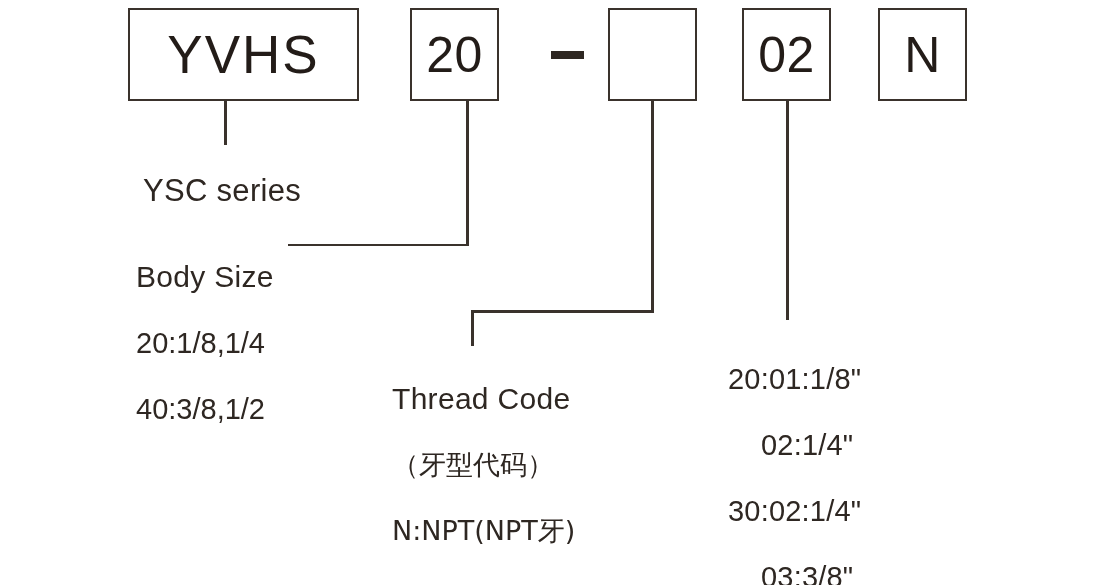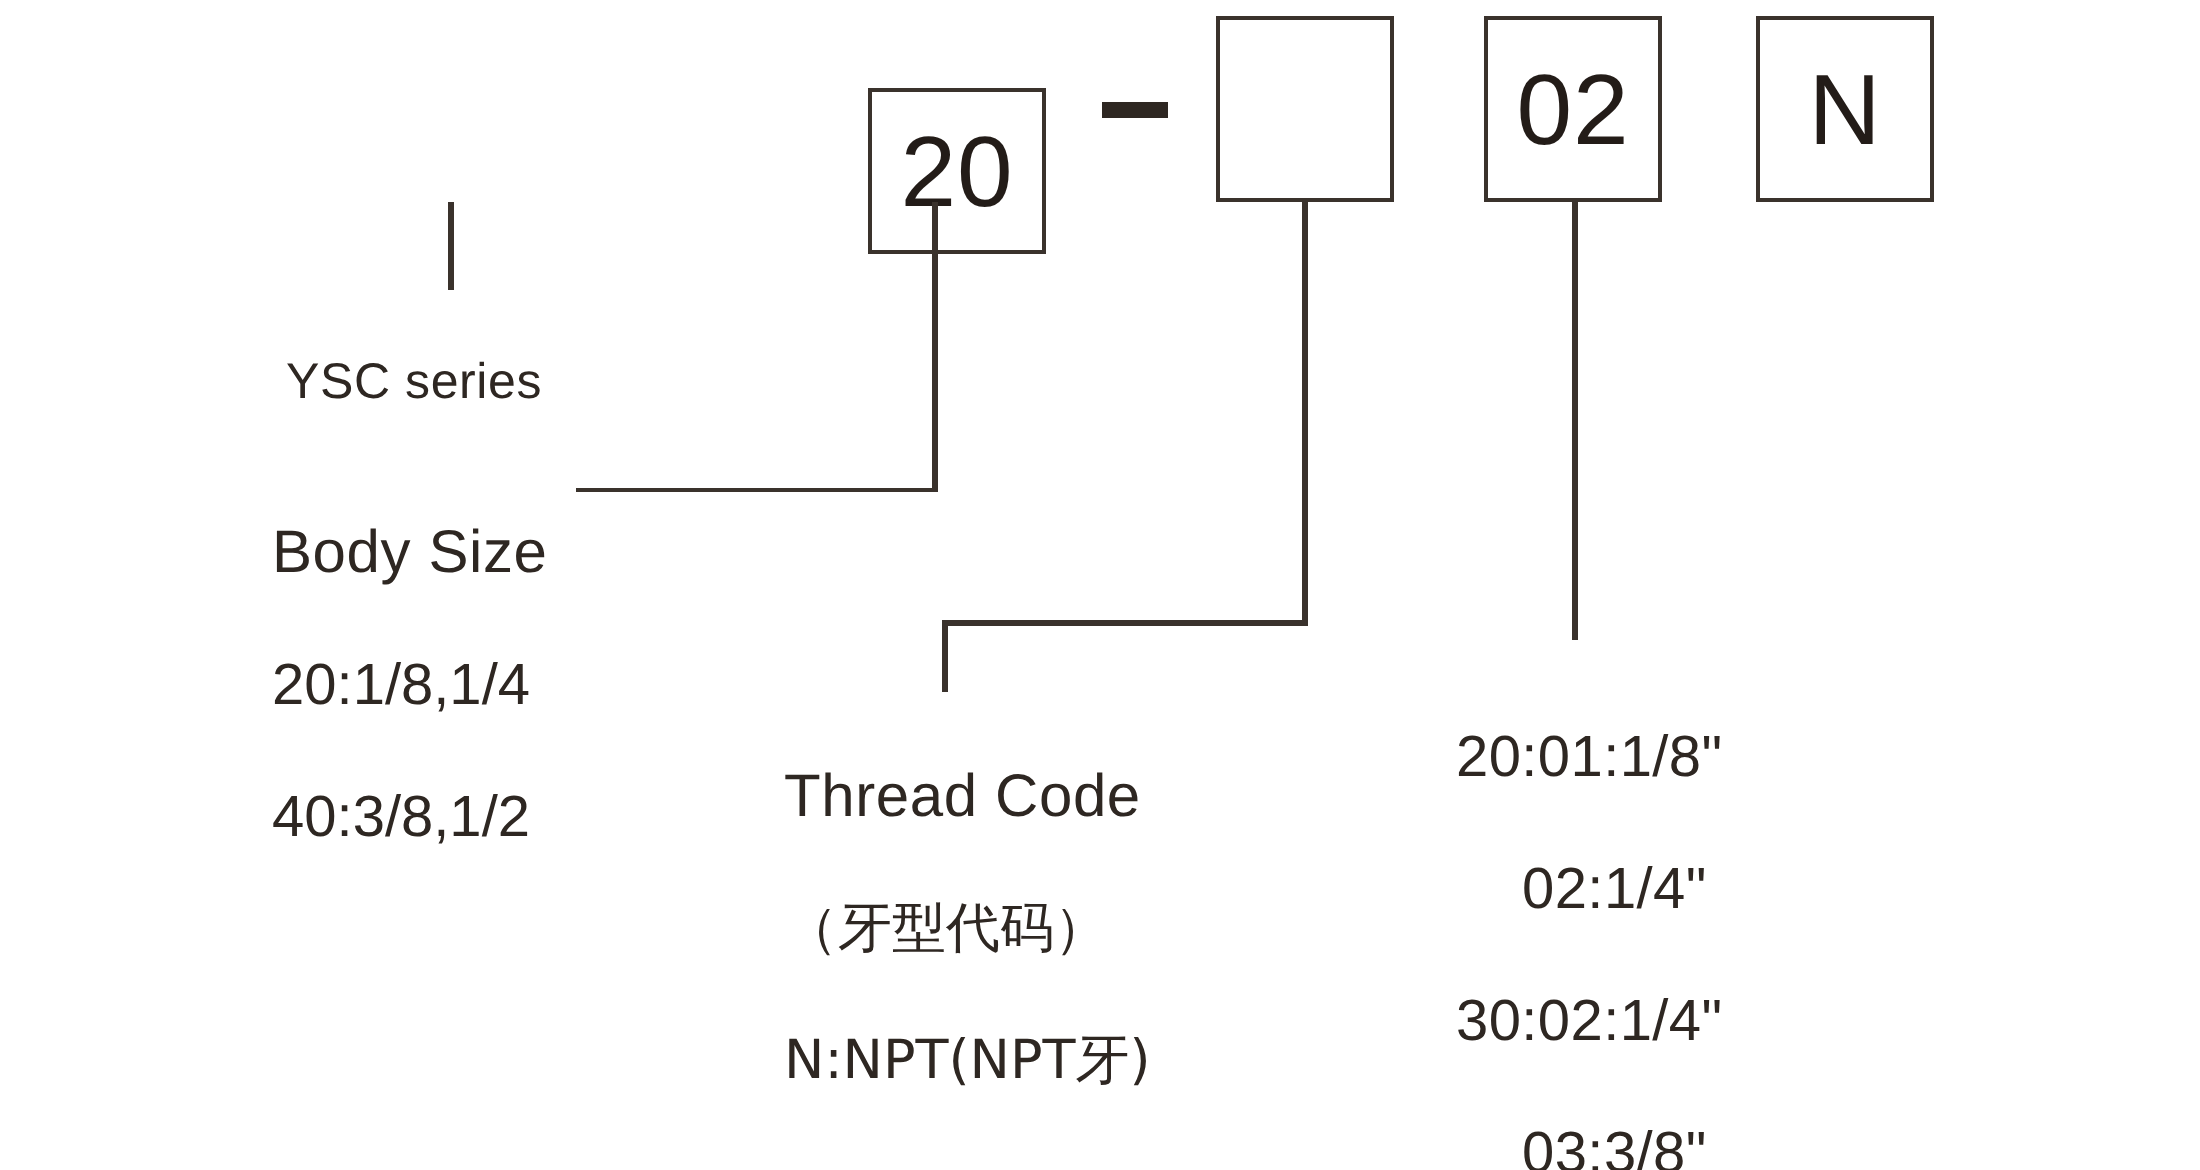--- a/index.html
+++ b/index.html
@@ -32,21 +32,21 @@
     letter-spacing: 0.5px;
   }
   .code-box .box-text {
     display: block;
     line-height: 1;
   }
 
   #box-series   { left: 128px; top: 8px;  width: 231px; height: 93px; }
   #box-series .box-text   { font-size: 53px; letter-spacing: 2px; }
 
-  #box-body     { left: 434px; top: 8px;  width: 89px;  height: 83px; margin-top: 36px; }
+  #box-body     { left: 410px; top: 8px;  width: 89px;  height: 93px; }
   #box-body .box-text     { font-size: 50px; }
 
   #box-thread   { left: 608px; top: 8px;  width: 89px;  height: 93px; }
 
   #box-port     { left: 742px; top: 8px;  width: 89px;  height: 93px; }
   #box-port .box-text     { font-size: 50px; }
 
   #box-option   { left: 878px; top: 8px;  width: 89px;  height: 93px; }
   #box-option .box-text   { font-size: 50px; }
 
@@ -99,33 +99,36 @@
   .note .line.cjk {
     font-family: "DejaVu Sans", "Liberation Sans", sans-serif;
     font-size: 27px;
   }
   .note .line.head {
     font-size: 30px;
     letter-spacing: 0.3px;
   }
 
   #note-series { left: 143px; top: 142px; }
-  #note-series .line.head { font-size: 25px; }
+  #note-series .line.head { font-size: 31px; }
 
   #note-body   { left: 136px; top: 228px; }
   #note-port   { left: 728px; top: 330px; }
   #note-port .line { letter-spacing: 0.2px; }
 
   #note-thread { left: 392px; top: 350px; }
 </style>
 </head>
 <body>
 
 <div id="page">
 
+  <div class="code-box" id="box-series">
+    <span class="box-text">YVHS</span>
+  </div>
 
   <div class="code-box" id="box-body">
     <span class="box-text">20</span>
   </div>
 
   <div id="separator-dash"></div>
 
   <div class="code-box" id="box-thread">
     <span class="box-text"></span>
   </div>

